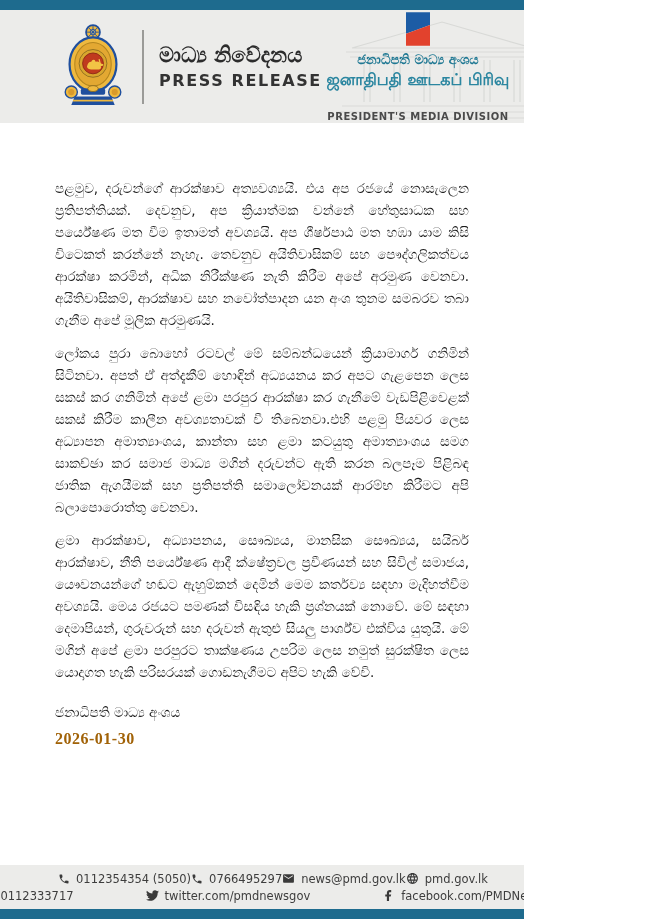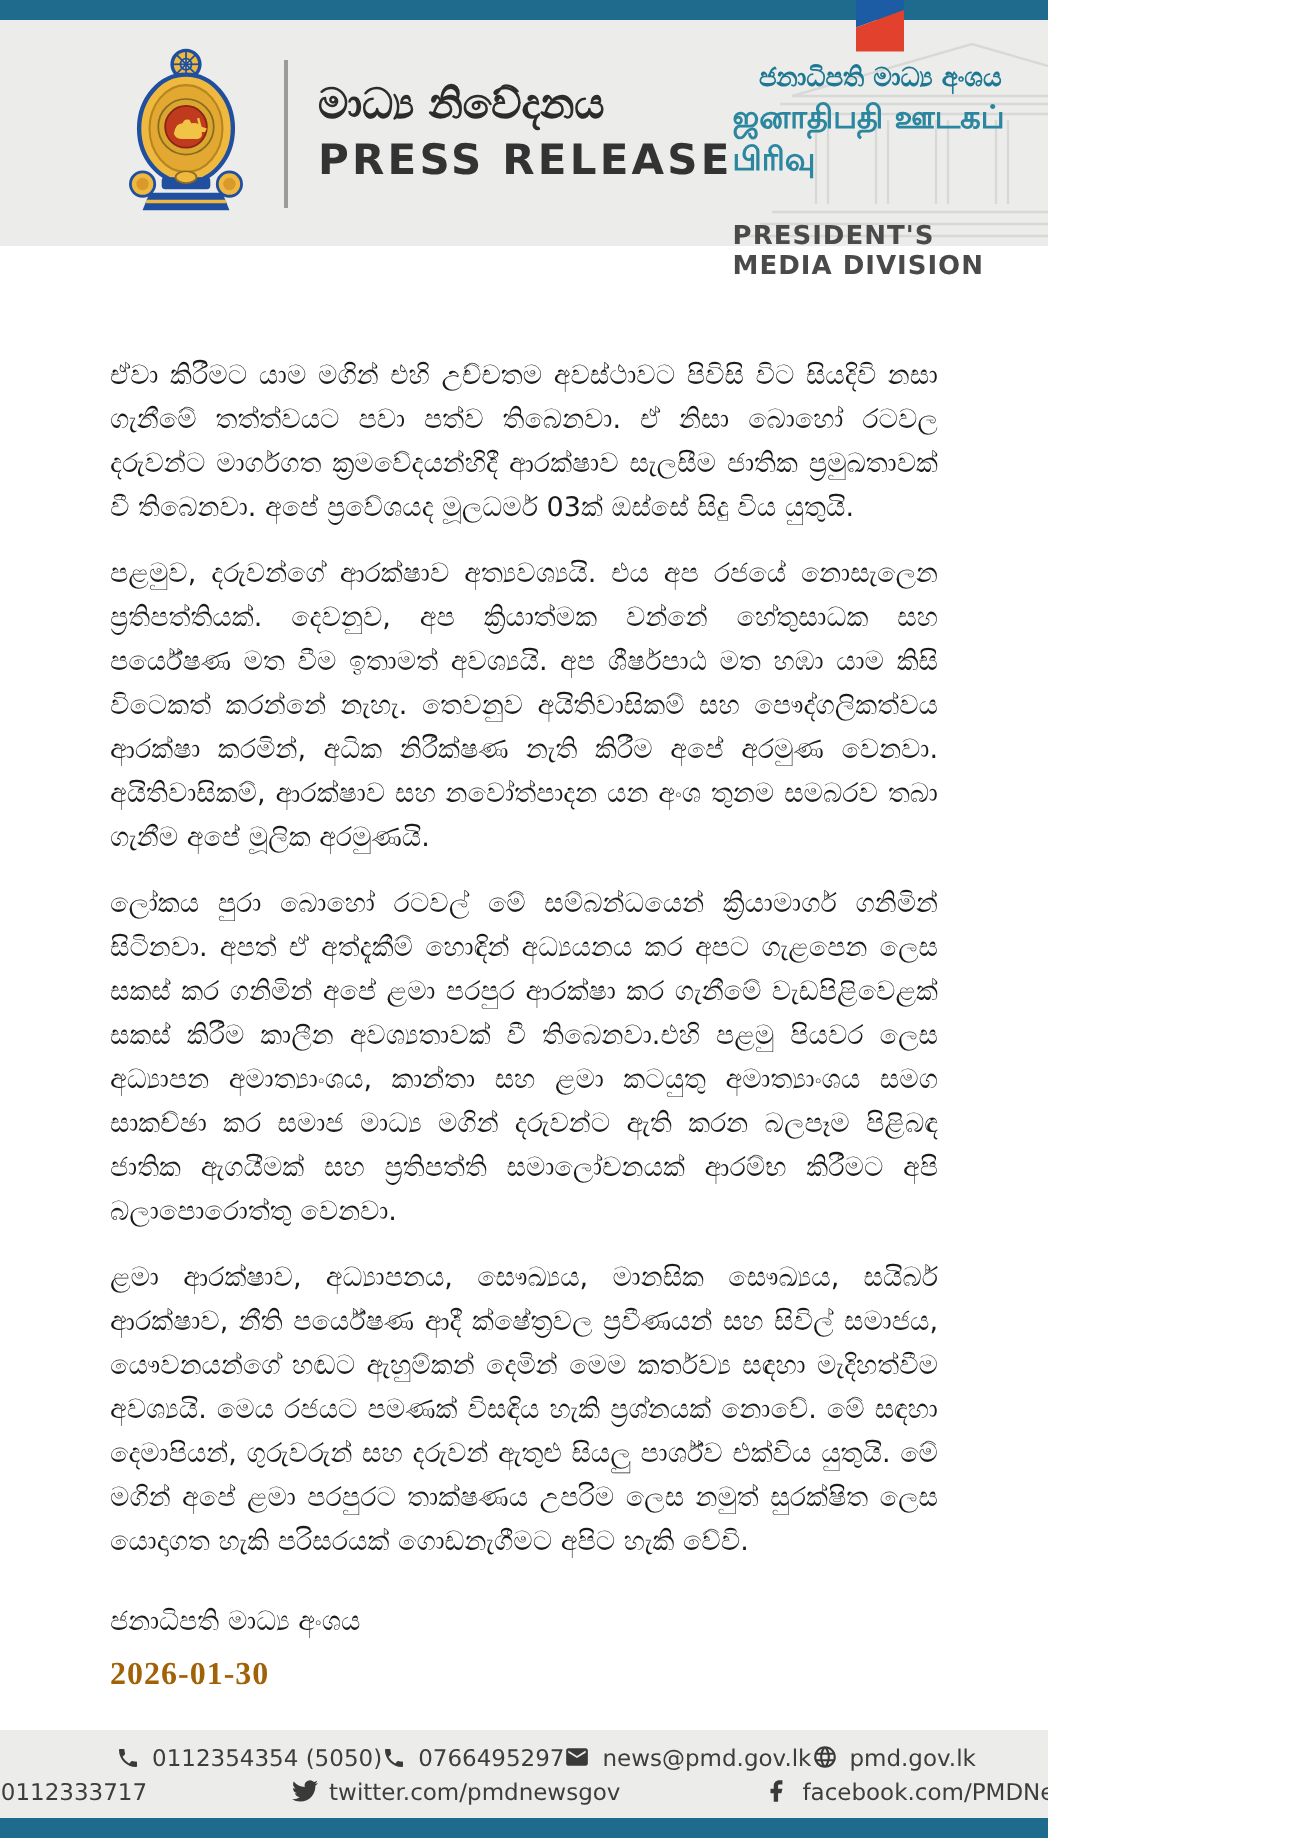--- a/index.html
+++ b/index.html
@@ -18,35 +18,35 @@
   .header{
     height:113px;background:var(--band);flex:0 0 auto;
     display:flex;align-items:center;box-sizing:border-box;
     padding-left:60px;position:relative;
   }
   .emblem{flex:0 0 auto;margin-top:2px;}
   .header-divider{width:2px;height:74px;background:#9b9b98;margin:0 15px 0 16px;flex:0 0 auto;}
   .title-block{flex:0 0 auto;}
   .t-si{font-size:21px;font-weight:bold;color:#2c2c2c;line-height:1;margin-bottom:7px;}
   .t-ta{font-size:19px;font-weight:bold;color:#2c2c2c;line-height:1;margin-bottom:7px;}
-  .t-en{font-size:21px;font-weight:600;color:#333;letter-spacing:1.6px;line-height:1;}
+  .t-en{font-size:16px;font-weight:600;color:#333;letter-spacing:1.6px;line-height:1;}
   .pmd-block{
     margin-left:auto;width:235px;height:113px;position:relative;
     display:flex;flex-direction:column;align-items:center;justify-content:center;
     padding-right:10px;box-sizing:border-box;
   }
   .watermark{position:absolute;inset:0;opacity:.55;pointer-events:none;}
   .pmd-logo{display:flex;align-items:center;gap:3px;position:relative;z-index:1;}
   .pmd-text{
     font-family:"Liberation Serif","DejaVu Serif",serif;font-weight:bold;
     font-size:40px;line-height:34px;color:#131313;letter-spacing:-1px;
   }
   .pmd-si{font-size:13px;font-weight:bold;color:var(--division-teal);margin-top:6px;position:relative;z-index:1;}
   .pmd-ta{font-size:16px;font-weight:bold;color:#2B86A0;margin-top:2px;position:relative;z-index:1;}
-  .pmd-en{font-size:13px;font-weight:bold;color:#4a4a4a;letter-spacing:.5px;margin-top:20px;position:relative;z-index:1;}
+  .pmd-en{font-size:10px;font-weight:bold;color:#4a4a4a;letter-spacing:.5px;margin-top:20px;position:relative;z-index:1;}
   .doc-body{
     flex:1 1 auto;box-sizing:border-box;
     padding:54px 55px 0 55px;
     font-size:13.5px;line-height:22px;color:var(--ink);
     text-align:justify;
   }
   .doc-body p{margin:0 0 11px 0;}
   .sig{margin-top:18px;text-align:left;}
   .sig-name{font-size:13.5px;}
   .sig-date{
@@ -142,21 +142,20 @@
           <polygon points="0,27 30,16 30,42 0,42" fill="#E2422D"></polygon>
         </svg>
       </div>
       <div class="pmd-si">ජනාධිපති මාධ්‍ය අංශය</div>
       <div class="pmd-ta">ஜனாதிபதி ஊடகப் பிரிவு</div>
       <div class="pmd-en">PRESIDENT'S MEDIA DIVISION</div>
     </div>
   </header>
 
   <main class="doc-body">
-    <p>ඒවා කිරීමට යාම මගින් එහි උච්චතම අවස්ථාවට පිවිසි විට සියදිවි නසා ගැනීමේ තත්ත්වයට පවා පත්ව තිබෙනවා. ඒ නිසා බොහෝ රටවල දරුවන්ට මාර්ගගත ක්‍රමවේදයන්හිදී ආරක්ෂාව සැලසීම ජාතික ප්‍රමුඛතාවක් වී තිබෙනවා. අපේ ප්‍රවේශයද මූලධර්ම 03ක් ඔස්සේ සිදු විය යුතුයි.</p>
     <p>පළමුව, දරුවන්ගේ ආරක්ෂාව අත්‍යවශ්‍යයි. එය අප රජයේ නොසැලෙන ප්‍රතිපත්තියක්. දෙවනුව, අප ක්‍රියාත්මක වන්නේ හේතුසාධක සහ පර්යේෂණ මත වීම ඉතාමත් අවශ්‍යයි. අප ශීර්ෂපාඨ මත හඹා යාම කිසි විටෙකත් කරන්නේ නැහැ. තෙවනුව අයිතිවාසිකම් සහ පෞද්ගලිකත්වය ආරක්ෂා කරමින්, අධික නිරීක්ෂණ නැති කිරීම අපේ අරමුණ වෙනවා. අයිතිවාසිකම්, ආරක්ෂාව සහ නවෝත්පාදන යන අංශ තුනම සමබරව තබා ගැනීම අපේ මූලික අරමුණයි.</p>
     <p>ලෝකය පුරා බොහෝ රටවල් මේ සම්බන්ධයෙන් ක්‍රියාමාර්ග ගනිමින් සිටිනවා. අපත් ඒ අත්දැකීම් හොඳින් අධ්‍යයනය කර අපට ගැළපෙන ලෙස සකස් කර ගනිමින් අපේ ළමා පරපුර ආරක්ෂා කර ගැනීමේ වැඩපිළිවෙළක් සකස් කිරීම කාලීන අවශ්‍යතාවක් වී තිබෙනවා.එහි පළමු පියවර ලෙස අධ්‍යාපන අමාත්‍යාංශය, කාන්තා සහ ළමා කටයුතු අමාත්‍යාංශය සමග සාකච්ඡා කර සමාජ මාධ්‍ය මගින් දරුවන්ට ඇති කරන බලපෑම පිළිබඳ ජාතික ඇගයීමක් සහ ප්‍රතිපත්ති සමාලෝචනයක් ආරම්භ කිරීමට අපි බලාපොරොත්තු වෙනවා.</p>
     <p>ළමා ආරක්ෂාව, අධ්‍යාපනය, සෞඛ්‍යය, මානසික සෞඛ්‍යය, සයිබර් ආරක්ෂාව, නීති පර්යේෂණ ආදී ක්ෂේත්‍රවල ප්‍රවීණයන් සහ සිවිල් සමාජය, යෞවනයන්ගේ හඬට ඇහුම්කන් දෙමින් මෙම කර්තව්‍ය සඳහා මැදිහත්වීම අවශ්‍යයි. මෙය රජයට පමණක් විසඳිය හැකි ප්‍රශ්නයක් නොවේ. මේ සඳහා දෙමාපියන්, ගුරුවරුන් සහ දරුවන් ඇතුළු සියලු පාර්ශ්ව එක්විය යුතුයි. මේ මගින් අපේ ළමා පරපුරට තාක්ෂණය උපරිම ලෙස නමුත් සුරක්ෂිත ලෙස යොදාගත හැකි පරිසරයක් ගොඩනැගීමට අපිට හැකි වේවි.</p>
     <div class="sig">
       <div class="sig-name">ජනාධිපති මාධ්‍ය අංශය</div>
       <div class="sig-date">2026-01-30</div>
     </div>
   </main>
 
   <div class="f-band">

